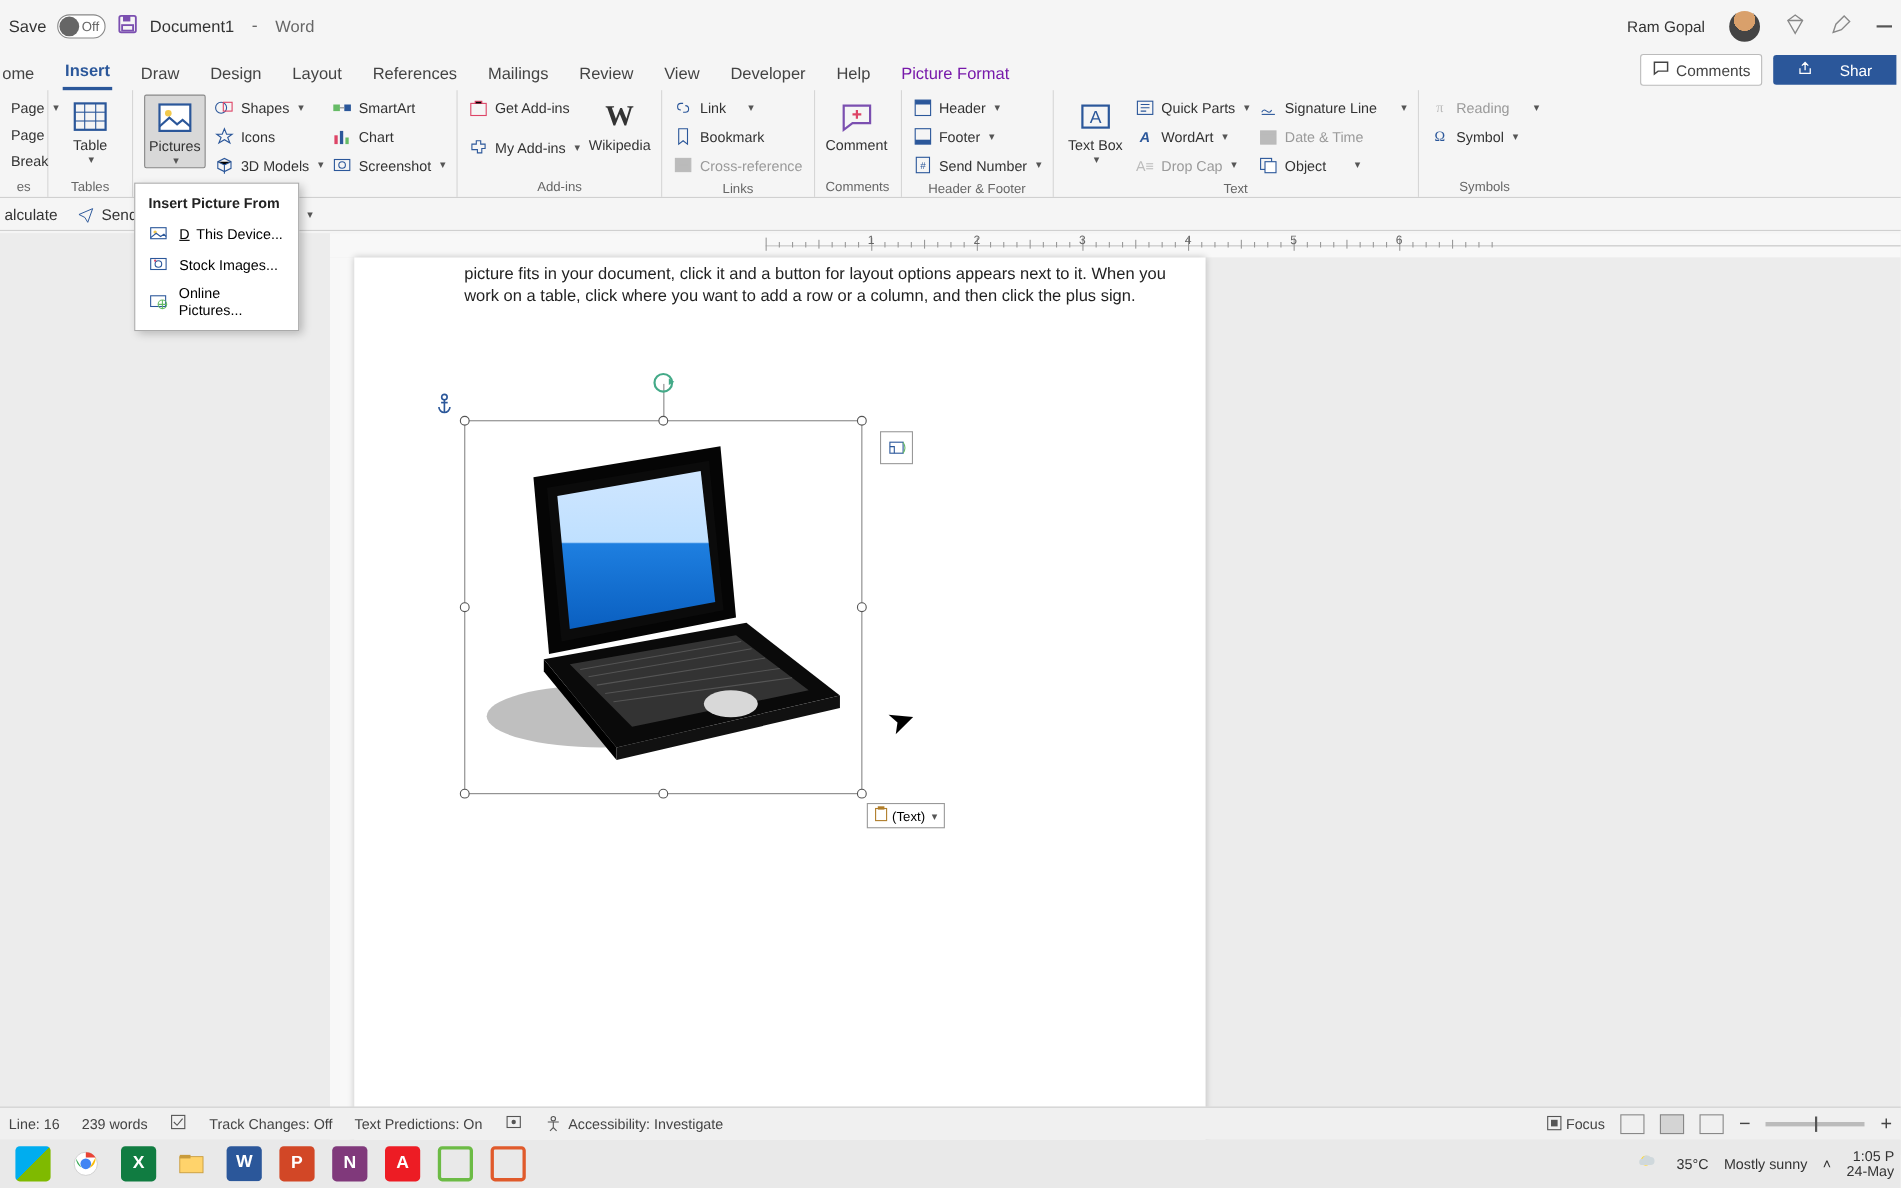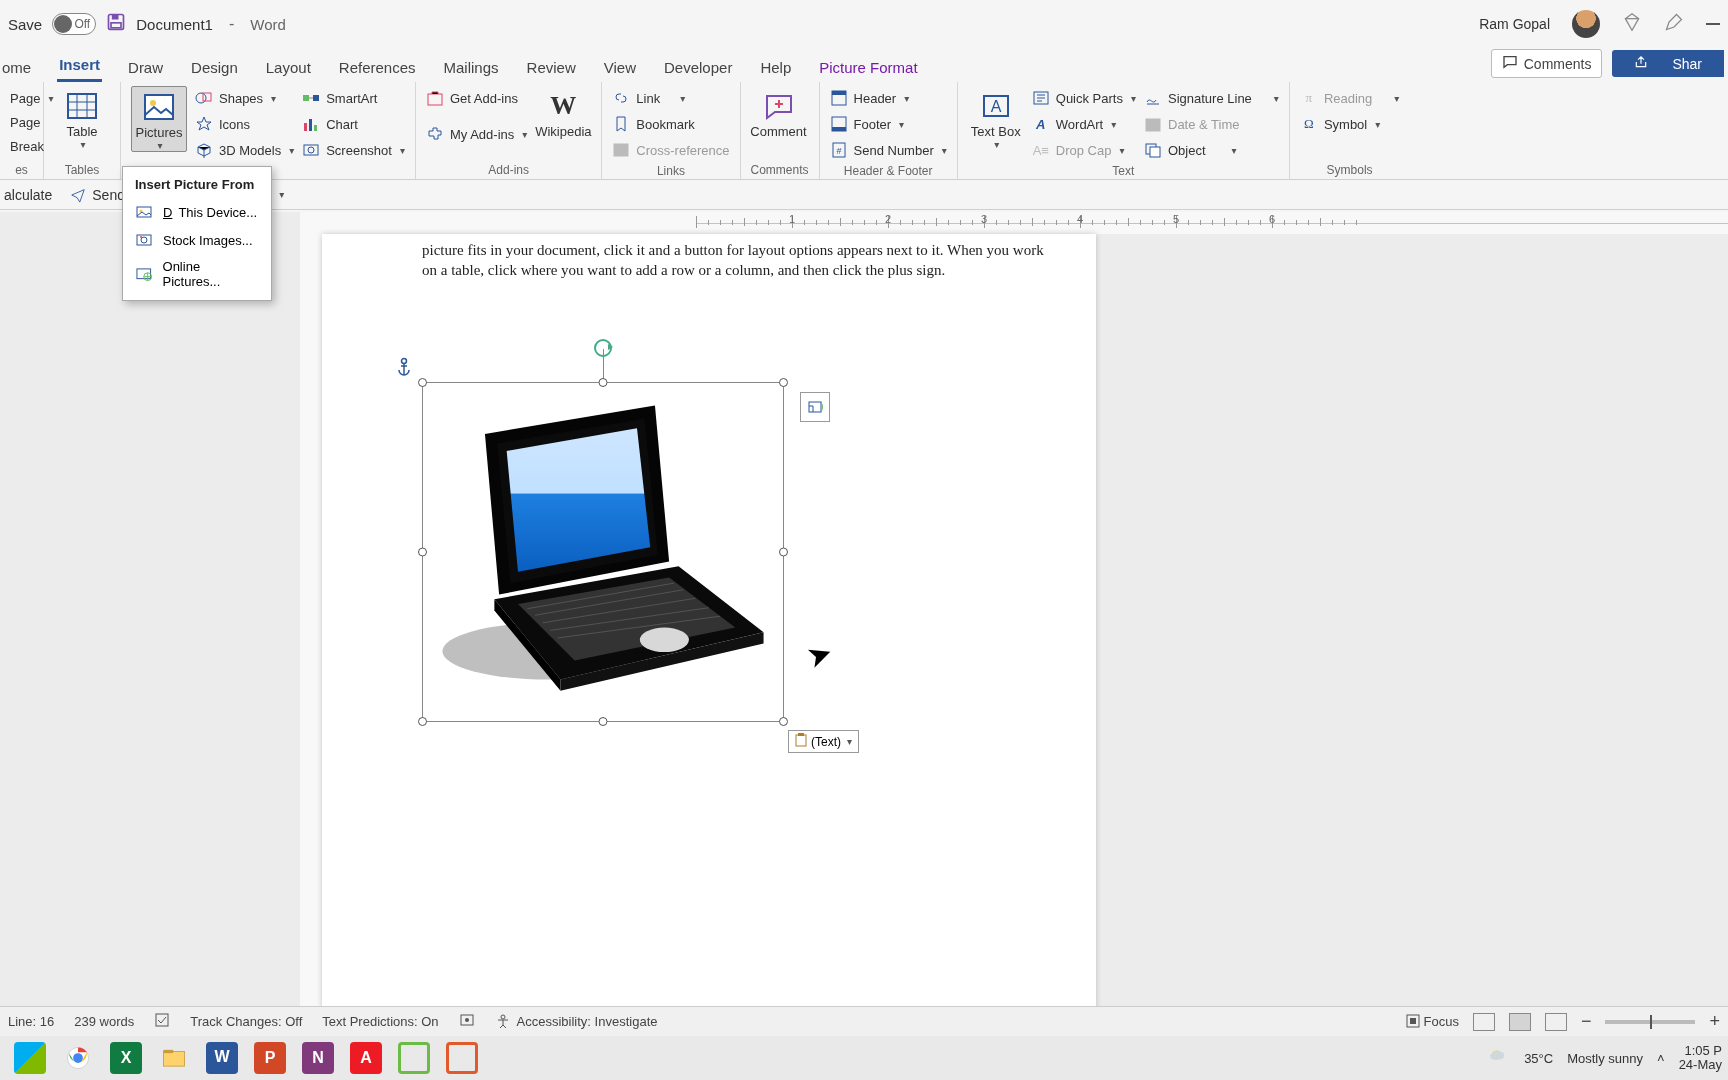--- a/index.html
+++ b/index.html
@@ -67,21 +67,21 @@
 
   
   .docwrap { position: absolute; left: 0; right: 0; top: 212px; bottom: 30px; background: #ececec; }
   .ruler { position: absolute; left: 300px; right: 0; top: 0; height: 22px; background: #f8f8f8; }
   .ruler-line { position: absolute; left: 396px; right: 0; top: 11px; height: 1px; background: #c3c3c3; }
   .ruler-tick { position: absolute; top: 4px; width: 1px; height: 12px; background: #999; }
   .ruler-num { position: absolute; top: 1px; font-size: 11px; color: #666; transform: translateX(-50%); }
   .vruler { position: absolute; left: 300px; top: 22px; bottom: 0; width: 22px; background: #f8f8f8; }
   .page { position: absolute; left: 322px; top: 22px; width: 774px; bottom: 0; background: #fff; box-shadow: 0 0 6px rgba(0,0,0,.2); padding: 0; }
   .para { font-size: 15px; line-height: 1.35; color: #222; margin: 0 36px 14px 100px; }
-  .para:first-of-type { margin-top: 6px; font-family: Liberation Serif, serif; }
+  .para:first-of-type { margin-top: 6px; }
 
   
   .pic-sel { position: absolute; left: 100px; top: 148px; width: 362px; height: 340px; border: 1px solid #888; }
   .handle { position: absolute; width: 9px; height: 9px; background: #fff; border: 1px solid #555; border-radius: 50%; }
   .h-tl { left: -5px; top: -5px; } .h-tm { left: 50%; top: -5px; transform: translateX(-50%);} .h-tr { right: -5px; top: -5px; }
   .h-ml { left: -5px; top: 50%; transform: translateY(-50%);} .h-mr { right: -5px; top: 50%; transform: translateY(-50%);}  
   .h-bl { left: -5px; bottom: -5px; } .h-bm { left: 50%; bottom: -5px; transform: translateX(-50%);} .h-br { right: -5px; bottom: -5px; }
   .rot-line { position: absolute; left: 50%; top: -34px; width: 1px; height: 30px; background: #888; }
   .rot-handle { position: absolute; left: 50%; top: -44px; width: 18px; height: 18px; transform: translateX(-50%); border: 2px solid #4a8; border-radius: 50%; }
   .rot-handle::after { content: ""; position: absolute; right: -3px; top: 3px; width: 0; height: 0; border-left: 5px solid #4a8; border-top: 3px solid transparent; border-bottom: 3px solid transparent; }

